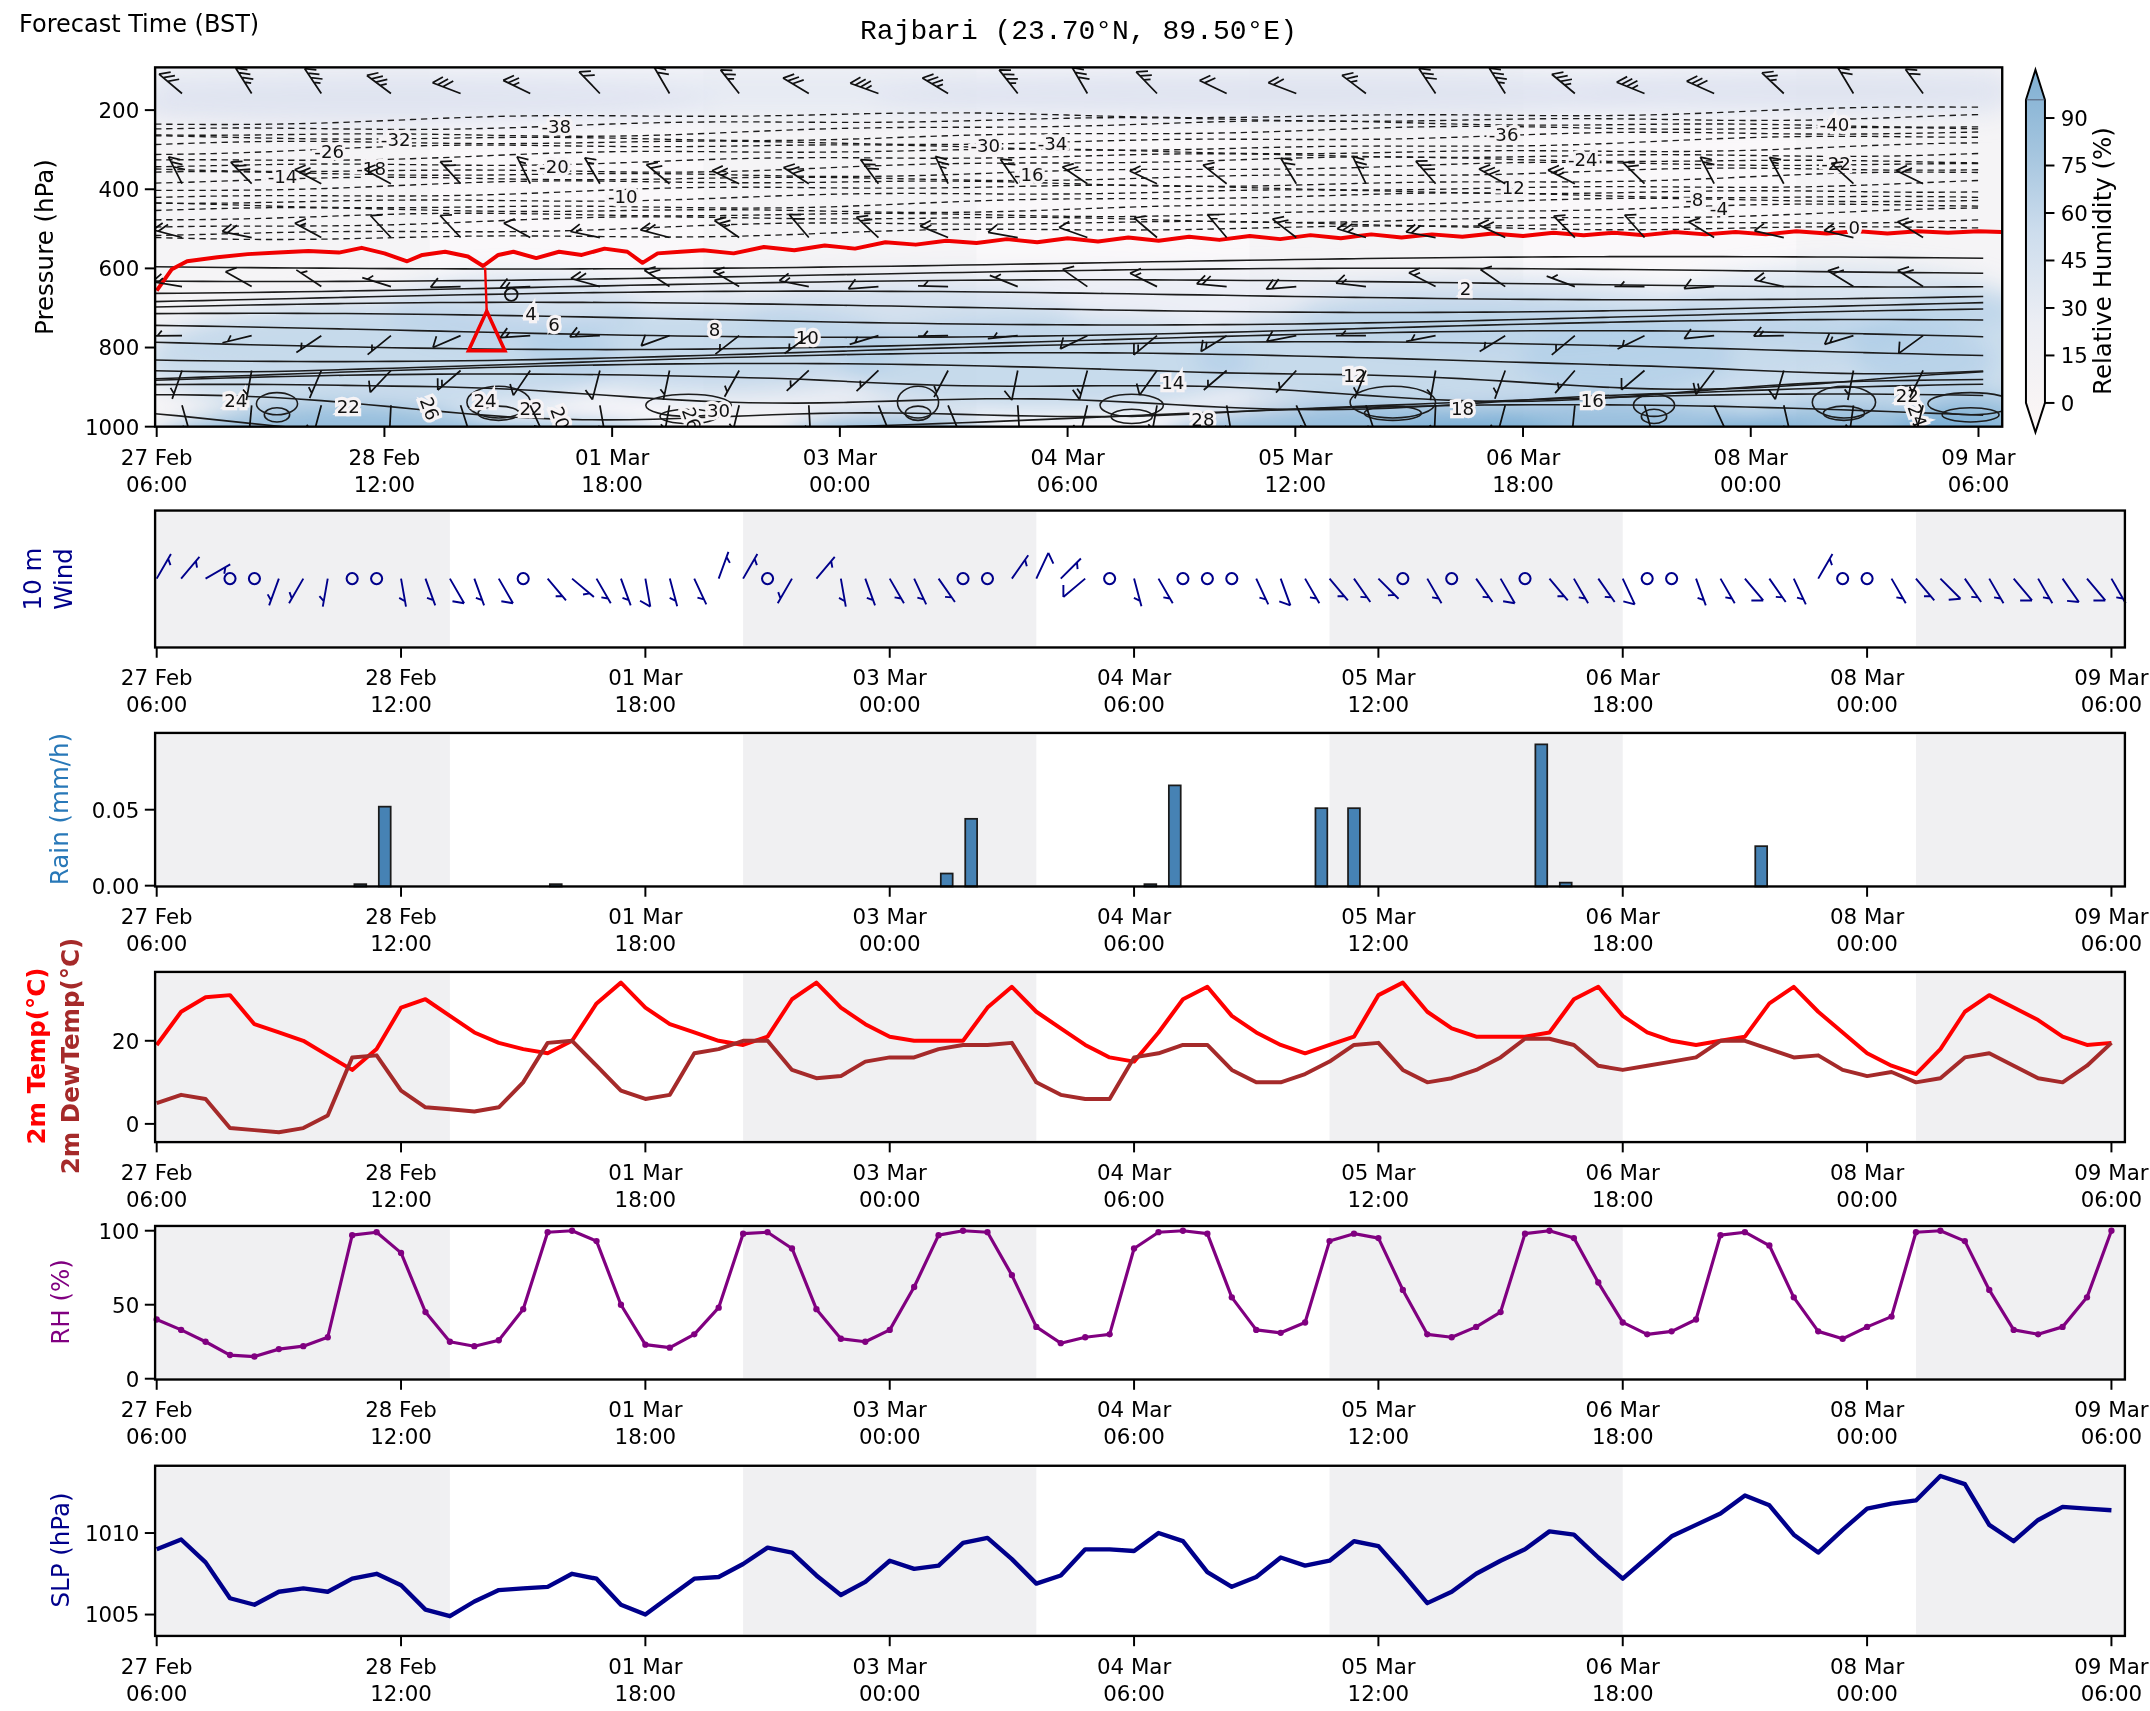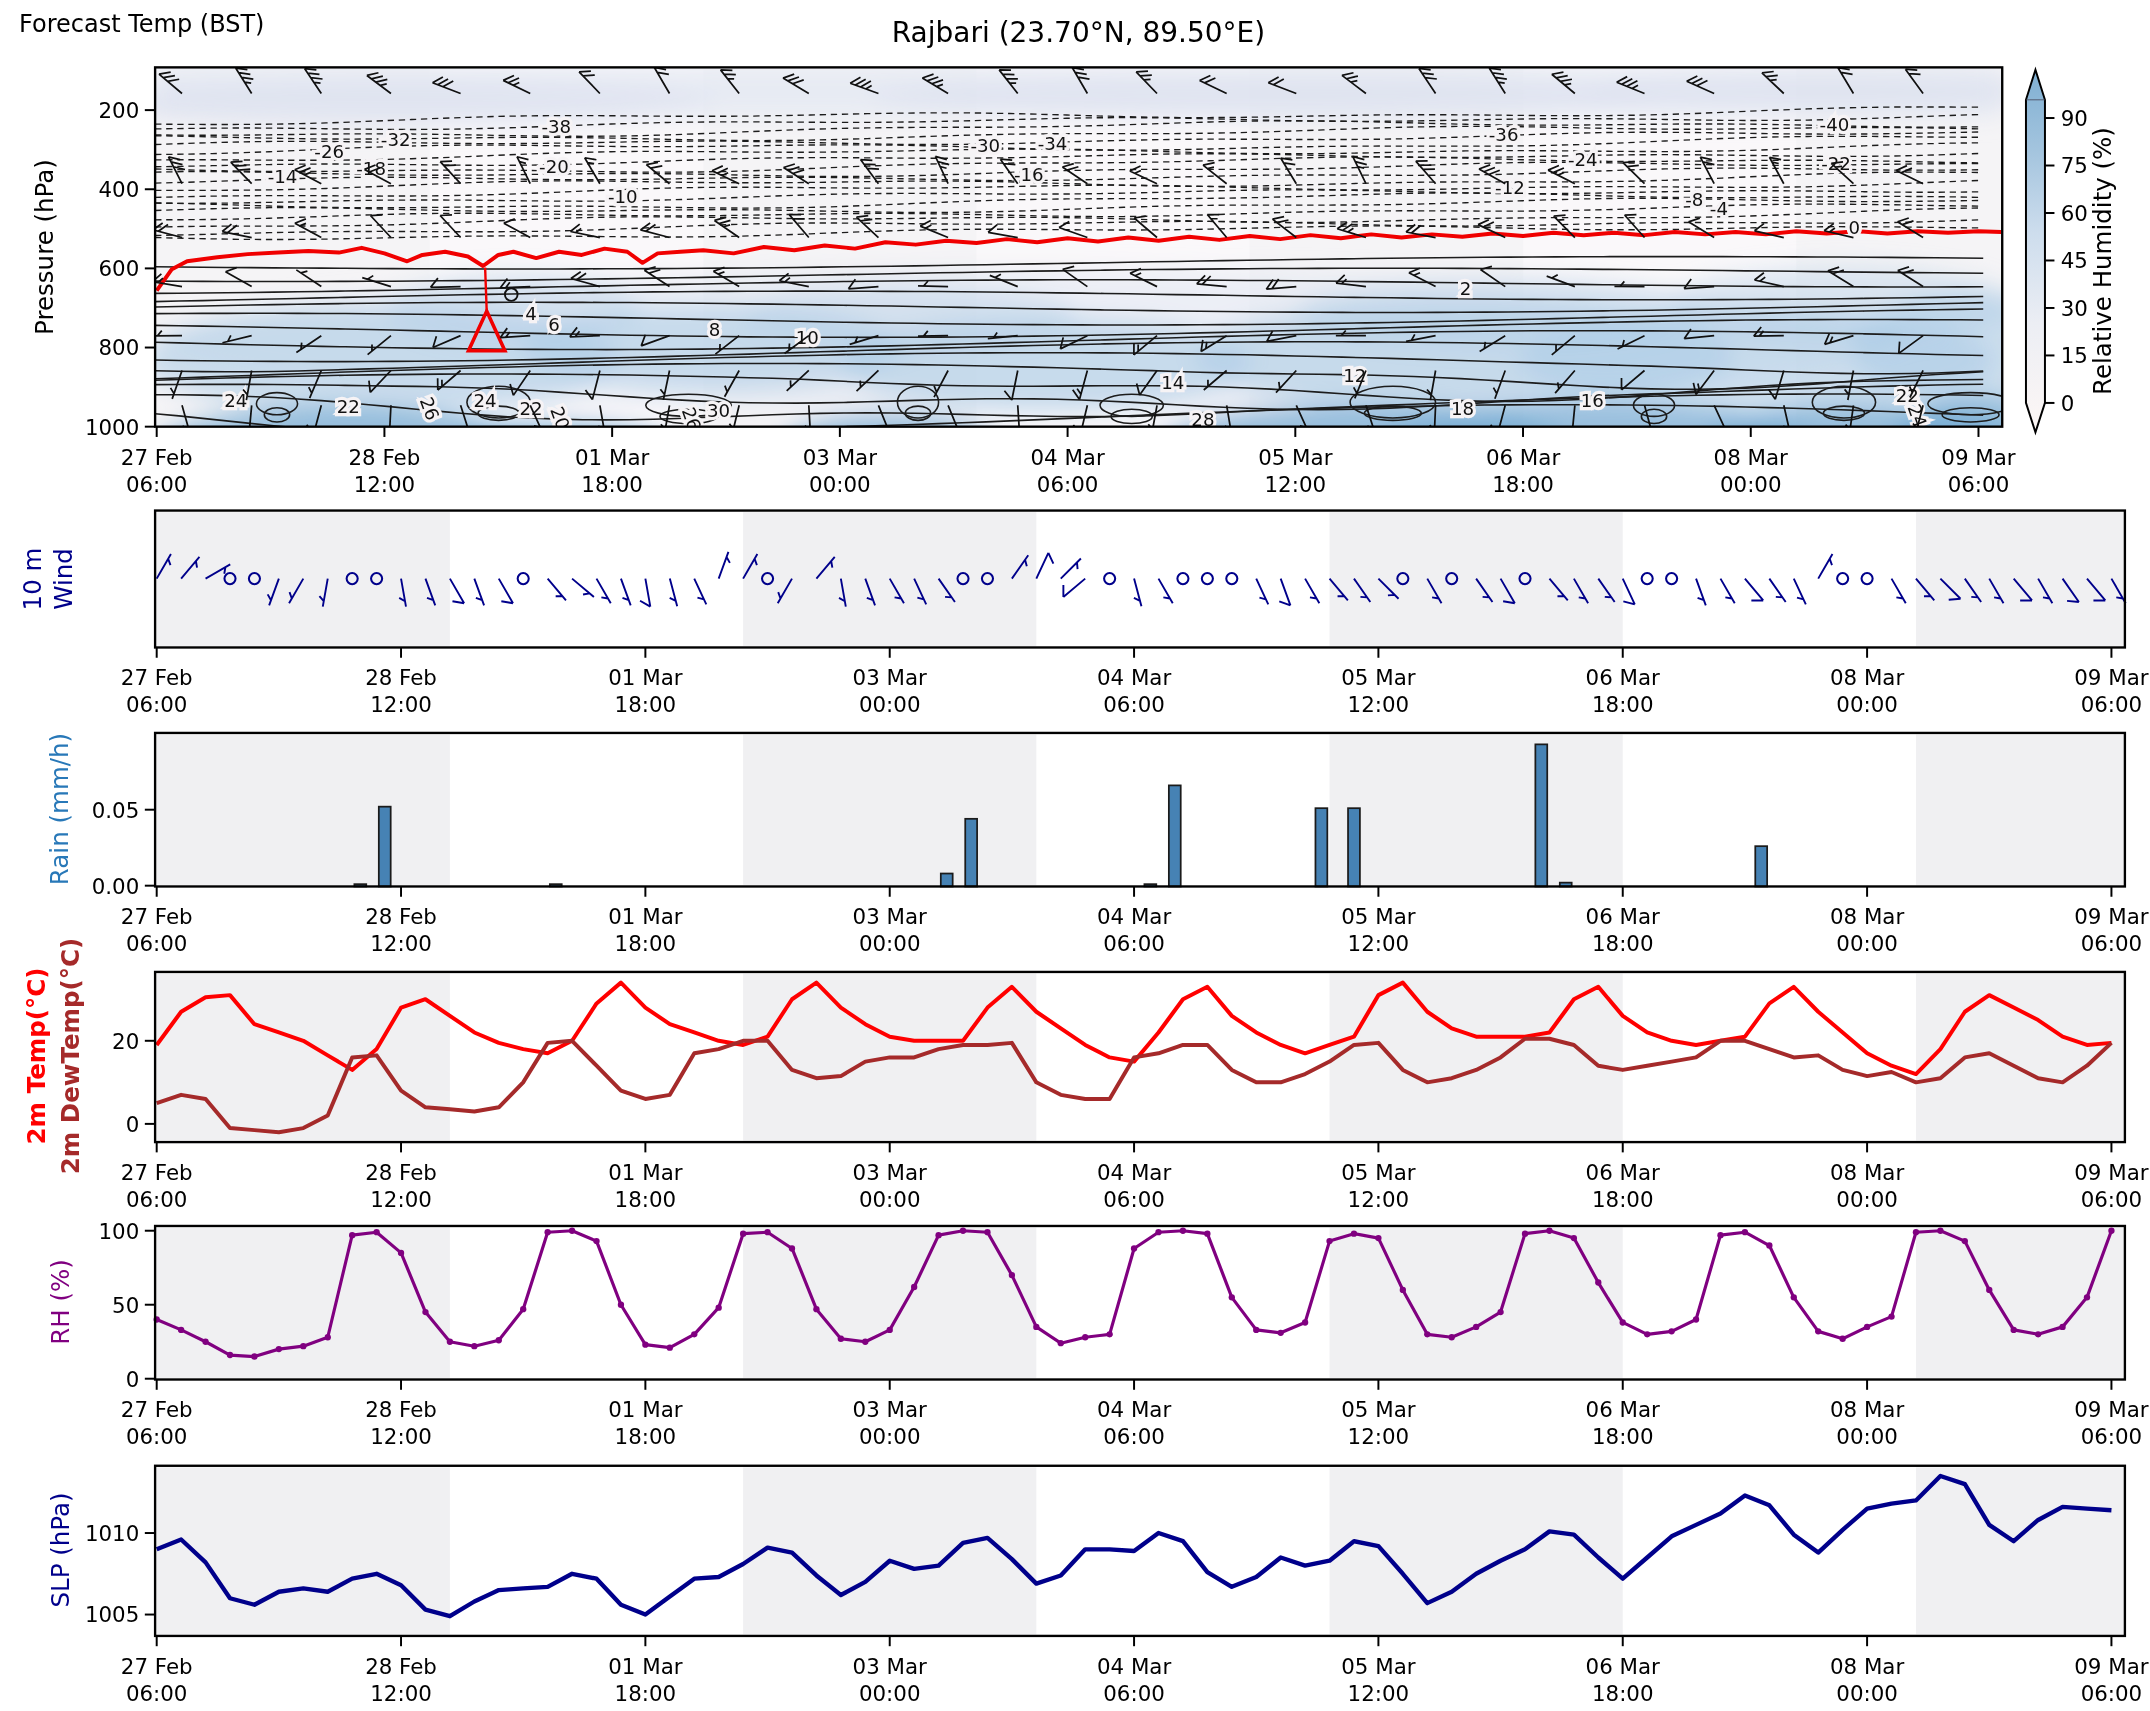--- a/index.html
+++ b/index.html
@@ -1,29 +1,29 @@
 <!DOCTYPE html>
 <html style="font-size:12.7px"><head>
 <meta charset="utf-8">
 <style>
   html,body{margin:0;padding:0;background:#ffffff;}
   #fig{position:relative;width:2151px;height:1712px;background:#ffffff;
        font-family:"DejaVu Sans","Liberation Sans",sans-serif;color:#000;}
   .hdr{position:absolute;left:19px;top:9.5px;font-size:24px;}
-  .title{position:absolute;left:155px;top:16px;width:1847px;text-align:center;font-size:28px;}
+  .title{position:absolute;left:155px;top:16px;width:1847px;text-align:center;font-size:28px;font-family:Liberation Mono, monospace;}
   .vlabel{position:absolute;white-space:nowrap;transform:translate(-50%,-50%) rotate(-90deg);font-size:24.5px;}
   .bold{font-weight:bold;}
   svg{position:absolute;left:0;top:0;}
   svg text{font-family:"DejaVu Sans","Liberation Sans",sans-serif;}
 </style>
 </head>
 <body>
 
 <div id="fig">
-  <div class="hdr">Forecast Temp (BST)</div>
+  <div class="hdr">Forecast Time (BST)</div>
   <div class="title">Rajbari (23.70°N, 89.50°E)</div>
 
   <div class="vlabel" style="left:44px;top:247px;">Pressure (hPa)</div>
   <div class="vlabel" style="left:32px;top:579px;color:#00008B;">10 m</div>
   <div class="vlabel" style="left:63px;top:579px;color:#00008B;">Wind</div>
   <div class="vlabel" style="left:59px;top:809px;color:#2878B8;">Rain (mm/h)</div>
   <div class="vlabel bold" style="left:36px;top:1056px;color:#FF0000;">2m Temp(°C)</div>
   <div class="vlabel bold" style="left:70px;top:1056px;color:#A52A2A;">2m DewTemp(°C)</div>
   <div class="vlabel" style="left:60px;top:1302px;color:#800080;">RH (%)</div>
   <div class="vlabel" style="left:60px;top:1550px;color:#00008B;">SLP (hPa)</div>

